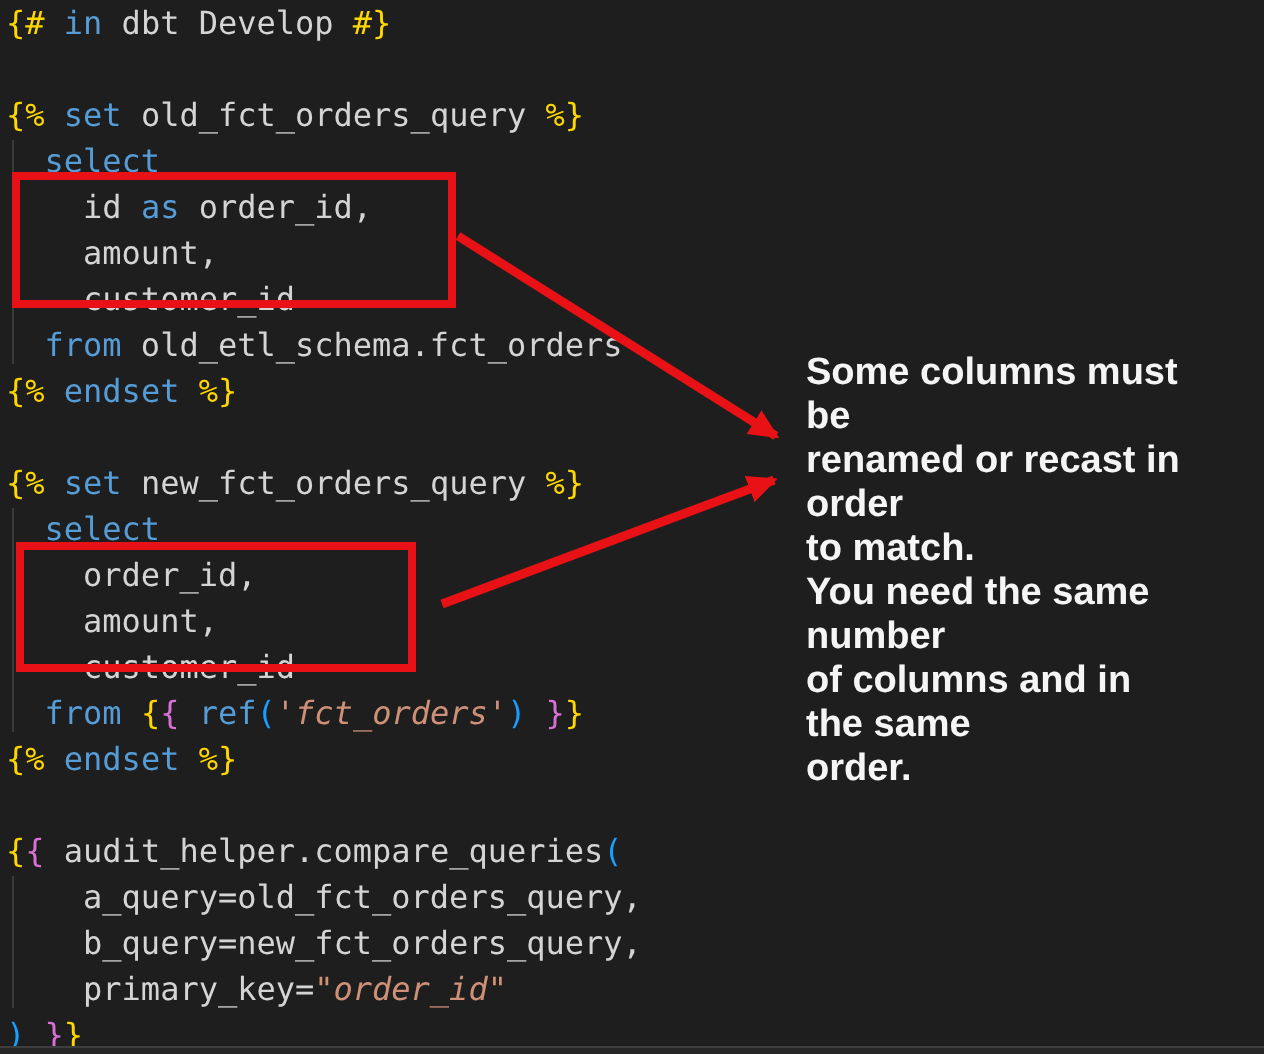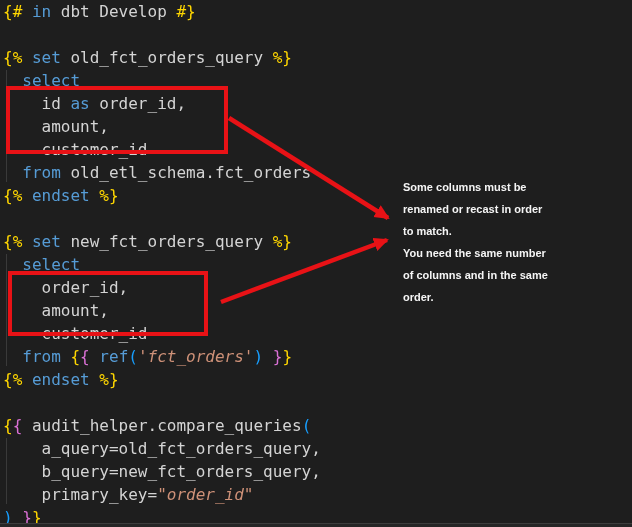--- a/index.html
+++ b/index.html
@@ -34,21 +34,21 @@
     border:4px solid var(--accent,#e81216);
   }
   .r1{left:6px;top:86px;width:222px;height:68px;}
   .r2{left:8px;top:271px;width:200px;height:65px;}
   
   .arrows{position:absolute;left:0;top:0;width:632px;height:527px;color:var(--accent,#e81216);pointer-events:none;}
   
   .note{
     position:absolute;left:403px;top:176px;width:190px;
     font-family:"Liberation Sans",sans-serif;
-    font-weight:bold;font-size:11px;line-height:22px;
+    font-weight:bold;font-size:19px;line-height:22px;
     color:var(--note_text,#f5f5f5);
     white-space:pre-line;
   }
   
   .bottom-strip{
     position:absolute;left:0;bottom:0;width:632px;height:4px;
     background:#262626;border-top:1px solid #3d3d3d;box-sizing:border-box;
   }
 </style>
 </head>

